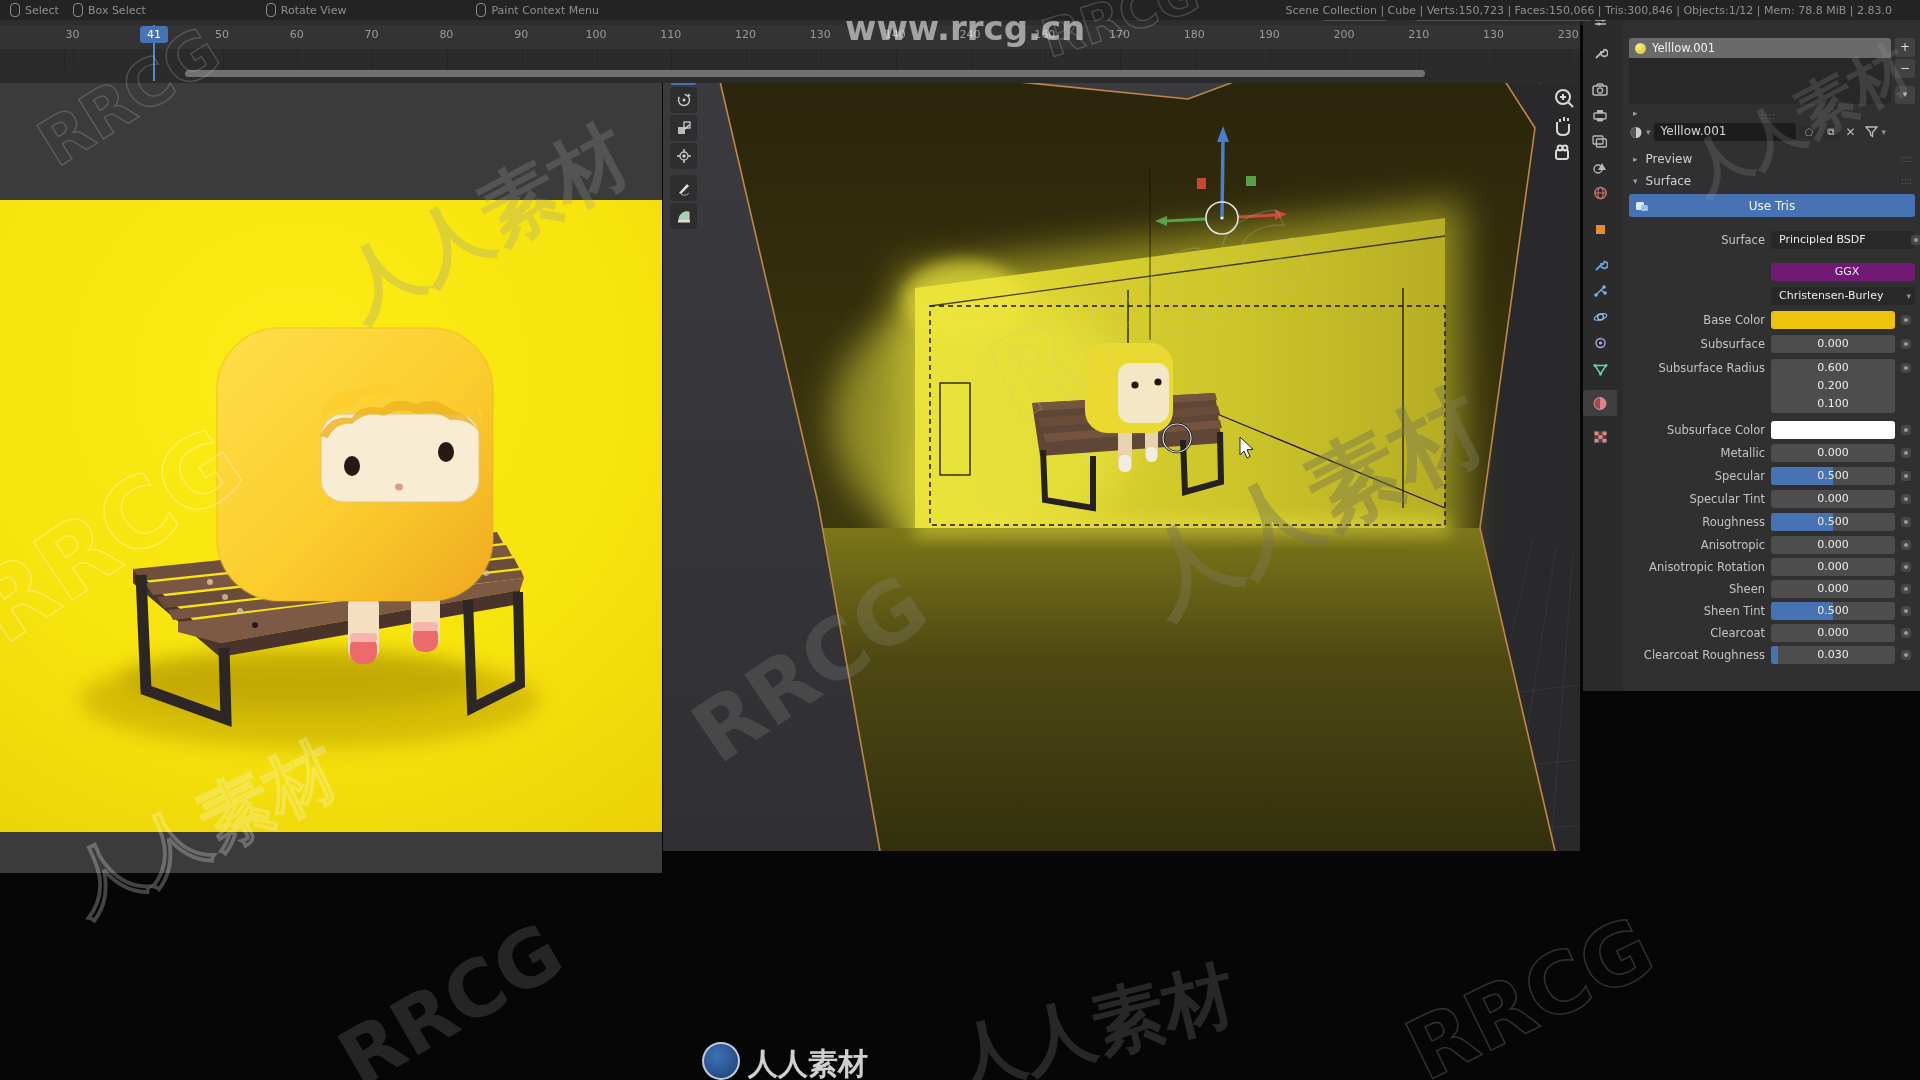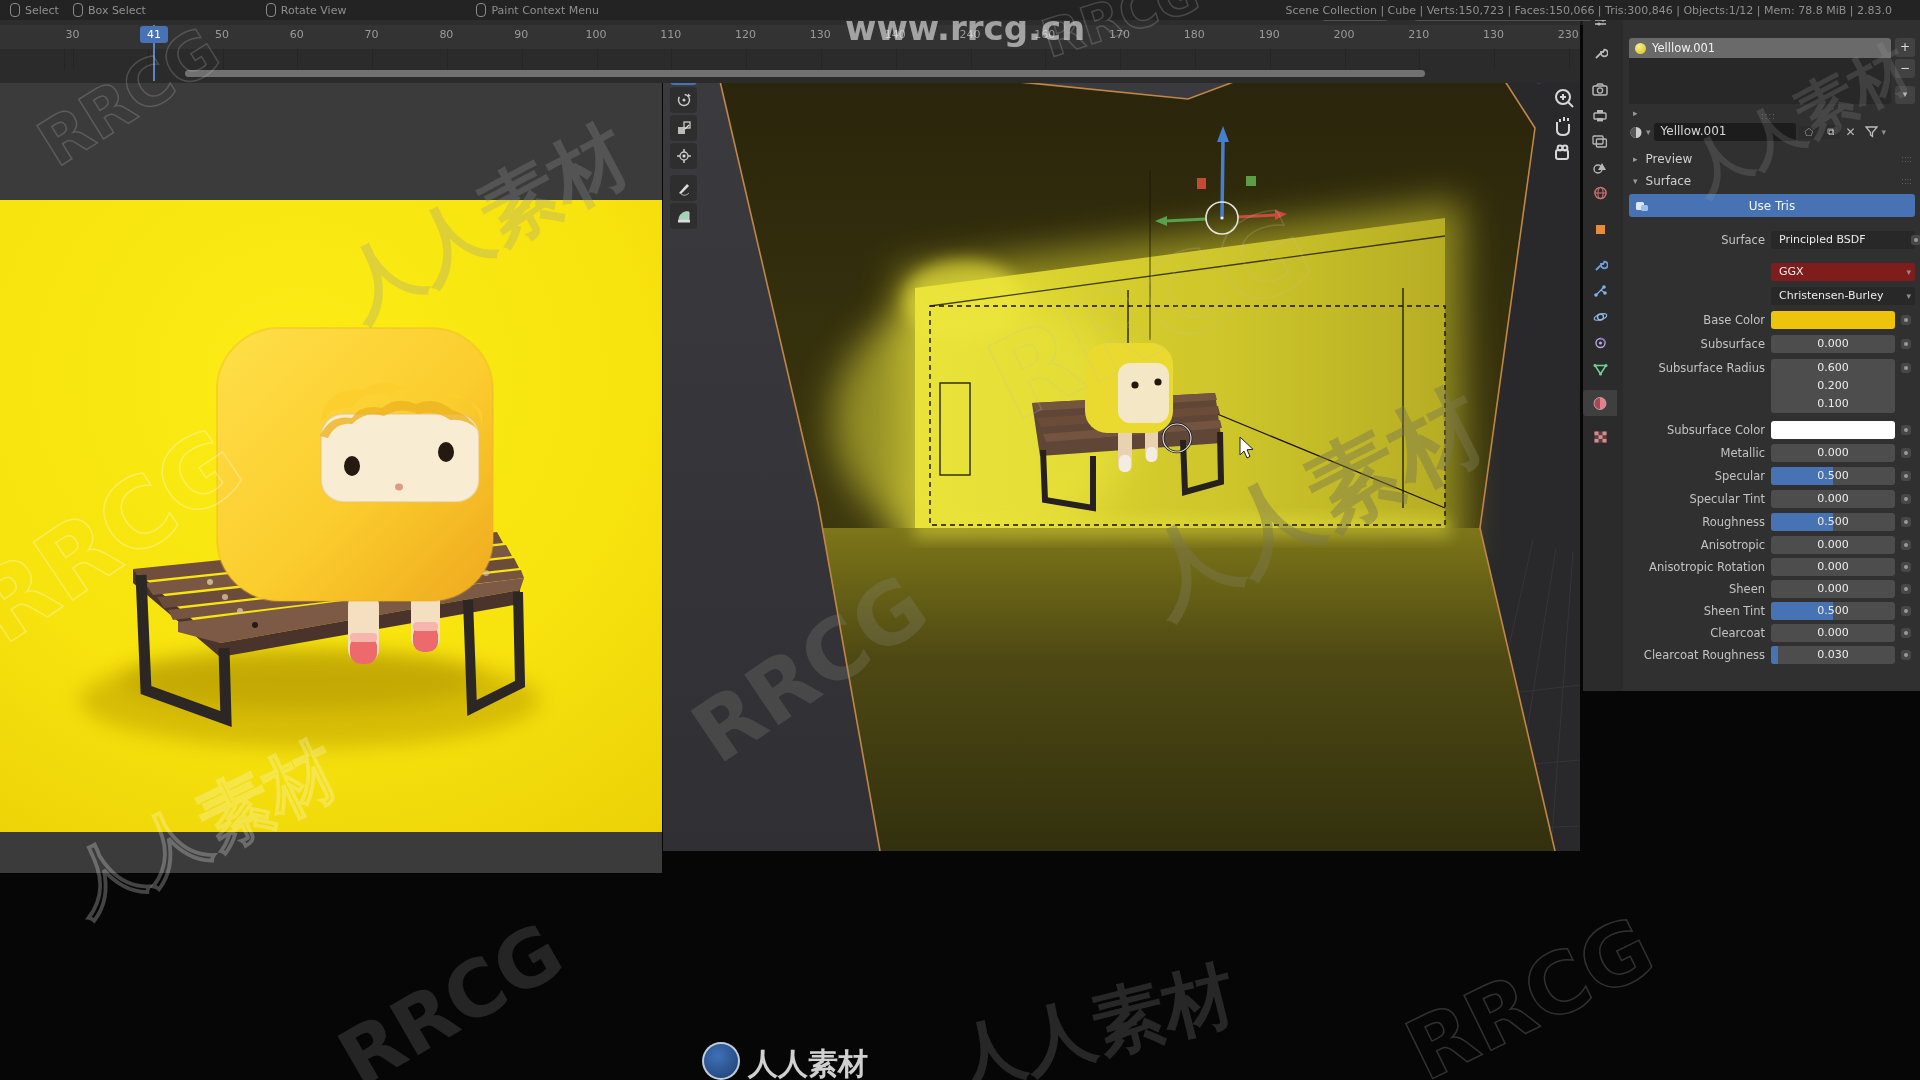--- a/index.html
+++ b/index.html
@@ -996,21 +996,21 @@
     </div>
 
     <div class="prop-row" style="top:231px;">
       <span class="prop-label">Surface</span>
       <span class="prop-field row" style="background:#282828;justify-content:flex-start;padding-left:8px;width:136px;">
           <span>Principled BSDF</span>
         </span>
       <span class="prop-dot" style="left:288px;"></span>
     </div>
     <div class="prop-row" style="top:263px;">
-      <span class="prop-field row" style="background:#7f1d1d;justify-content:flex-start;padding-left:8px;width:136px;">
+      <span class="prop-field row" style="background:#701a75;justify-content:flex-start;padding-left:8px;width:136px;flex-direction:column;">
           <span>GGX</span>
           <span class="dd" style="margin-left:auto;padding-right:4px;">▾</span>
         </span>
     </div>
     <div class="prop-row" style="top:287px;">
       <span class="prop-field row" style="background:#282828;justify-content:flex-start;padding-left:8px;width:136px;">
           <span>Christensen-Burley</span>
           <span class="dd" style="margin-left:auto;padding-right:4px;">▾</span>
         </span>
     </div>

